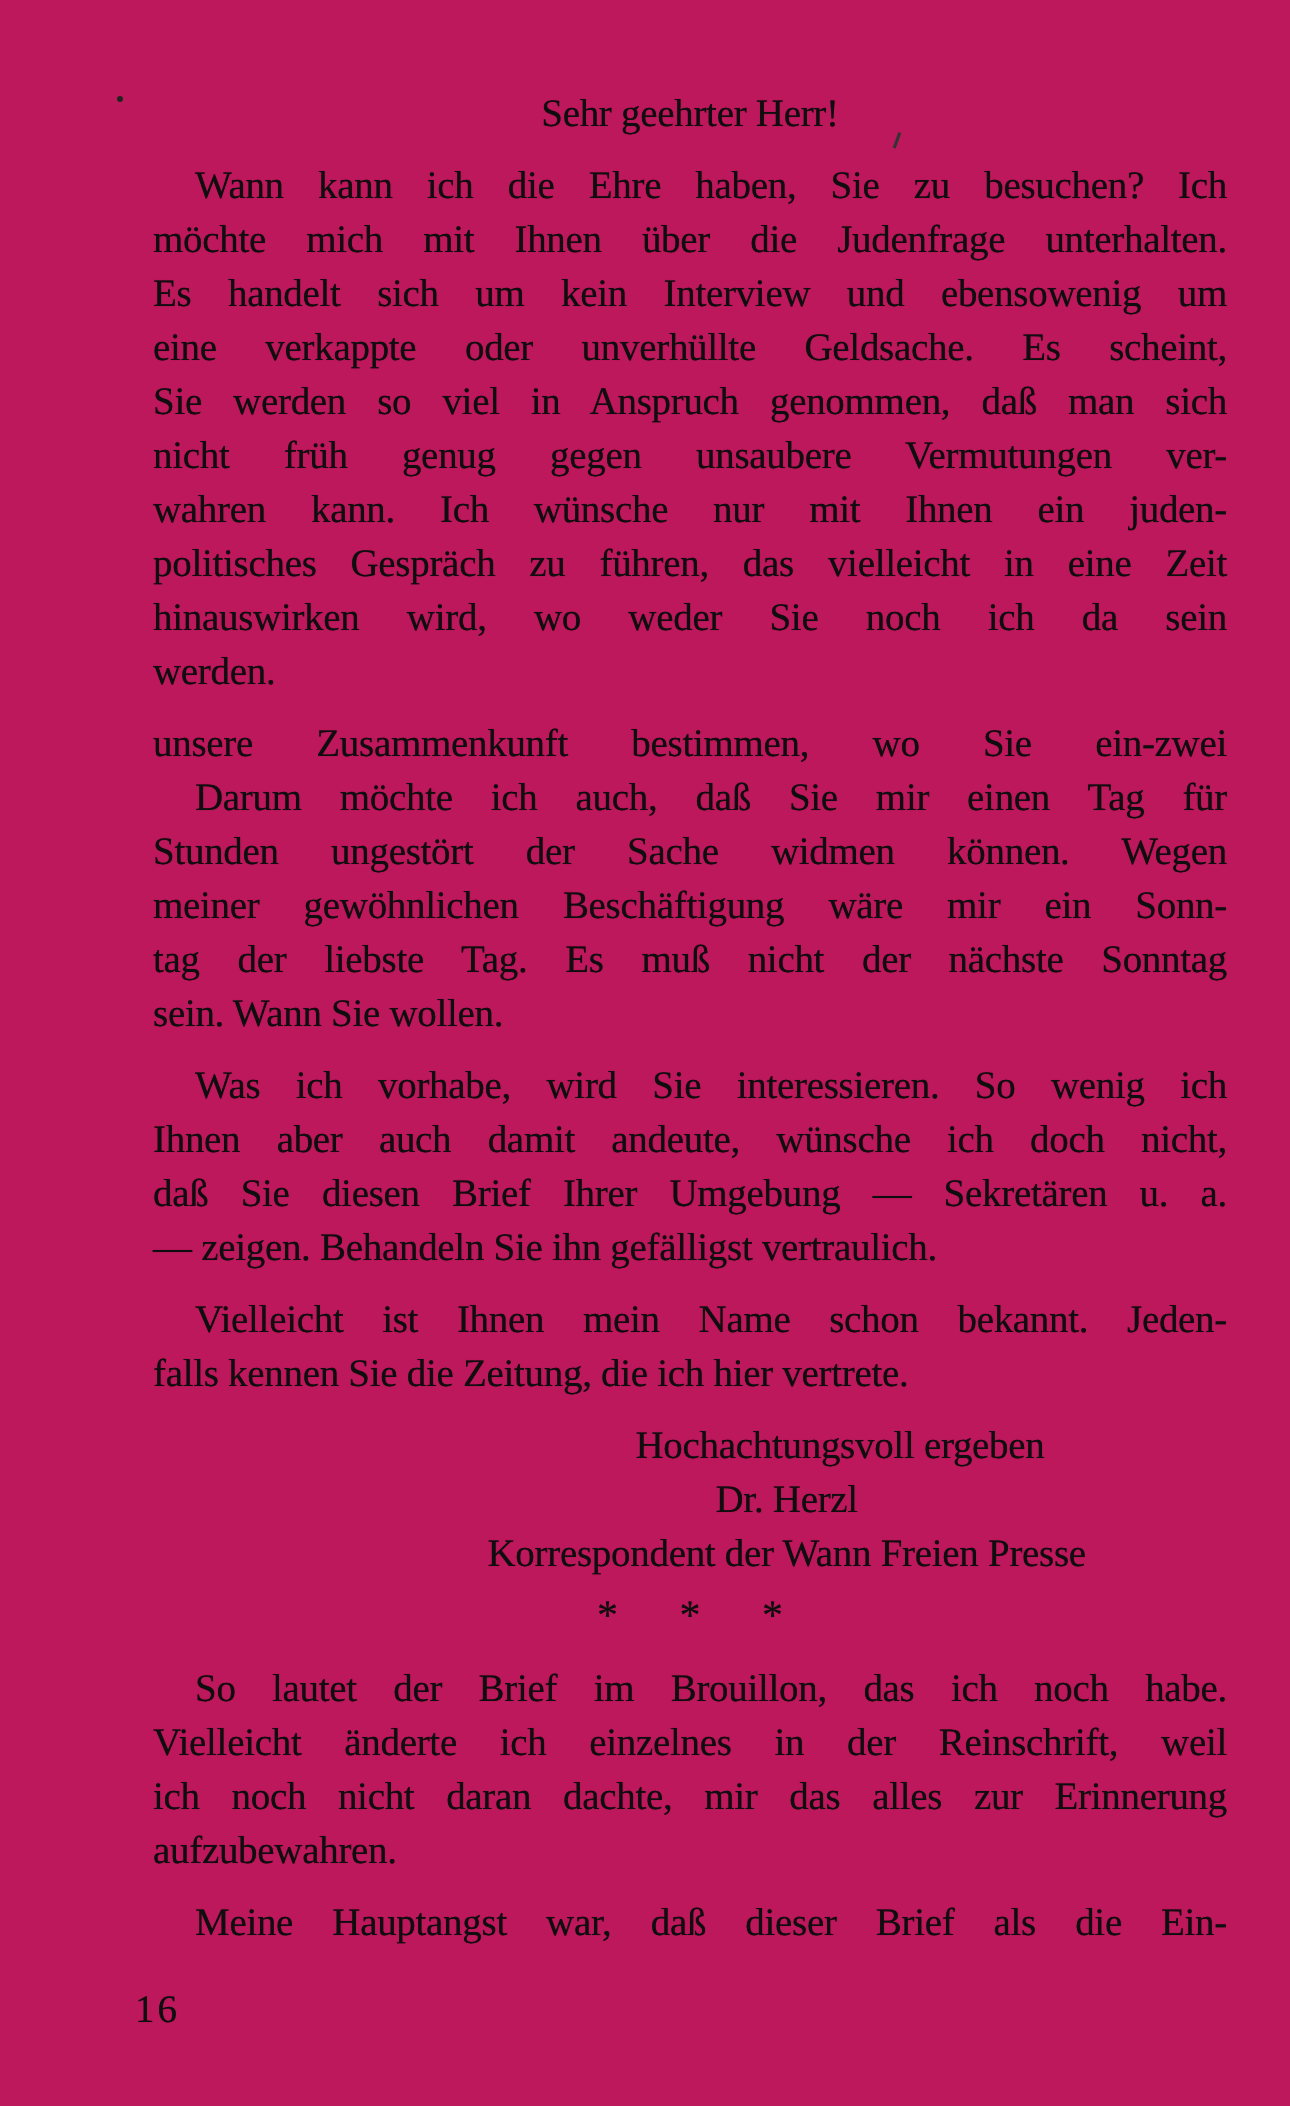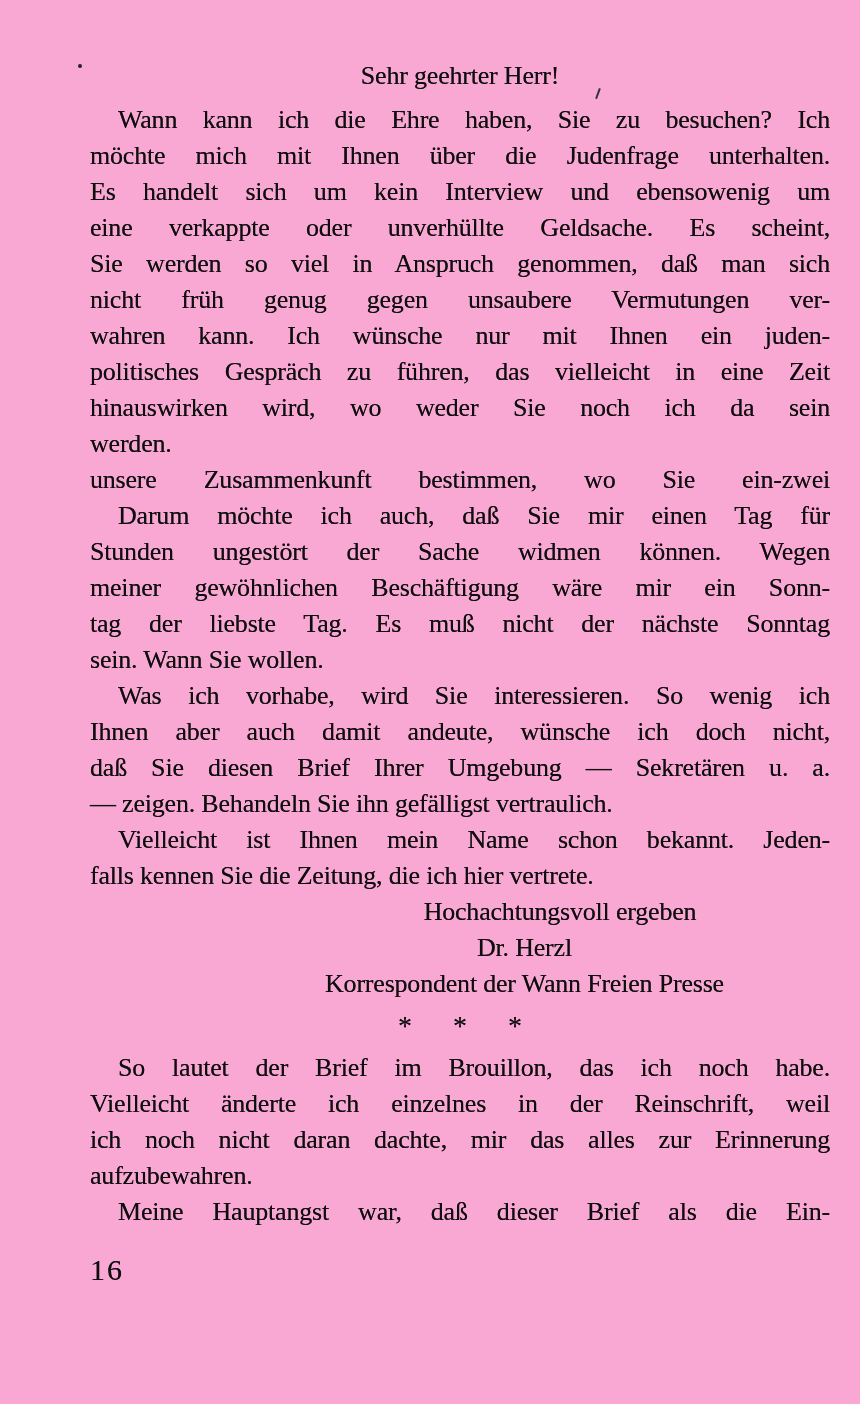--- a/index.html
+++ b/index.html
@@ -4,36 +4,36 @@
 <style>
   html, body {
     margin: 0;
     padding: 0;
     background: #ffffff;
   }
   .page {
     position: relative;
     width: 860px;
     height: 1404px;
-    background: #f9a8d4;
+    background: #be185d;
     box-sizing: border-box;
     padding: 58px 30px 0 90px;
     font-family: "Liberation Serif", "DejaVu Serif", serif;
     font-size: 26px;
     line-height: 36px;
     letter-spacing: -0.2px;
     color: #0e0e0e;
     text-shadow: 0 0 0.5px rgba(0,0,0,0.65);
     overflow: hidden;
   }
   .salutation {
     text-align: center;
     margin-bottom: 8px;
   }
-  .para { margin: 0; }
+  .para { margin: 12px; }
   .line {
     text-align: justify;
     text-align-last: justify;
     white-space: normal;
   }
   .line.indent { text-indent: 28px; }
   .line.last { text-align-last: left; }
   .signature { margin: 0; }
   .sig-closing { padding-left: 200px; text-align: center; }
   .sig-name   { padding-left: 387px; }
@@ -41,21 +41,21 @@
   .separator {
     text-align: center;
     font-size: 28px;
     line-height: 36px;
     word-spacing: 34px;
     margin: 6px 0 6px 0;
     letter-spacing: 0;
   }
   .page-number {
     margin-top: 22px;
-    font-size: 30px;
+    font-size: 26px;
     letter-spacing: 2px;
   }
   .artifact-dot {
     position: absolute;
     left: 78px;
     top: 64px;
     width: 4px;
     height: 4px;
     border-radius: 50%;
     background: #222;

